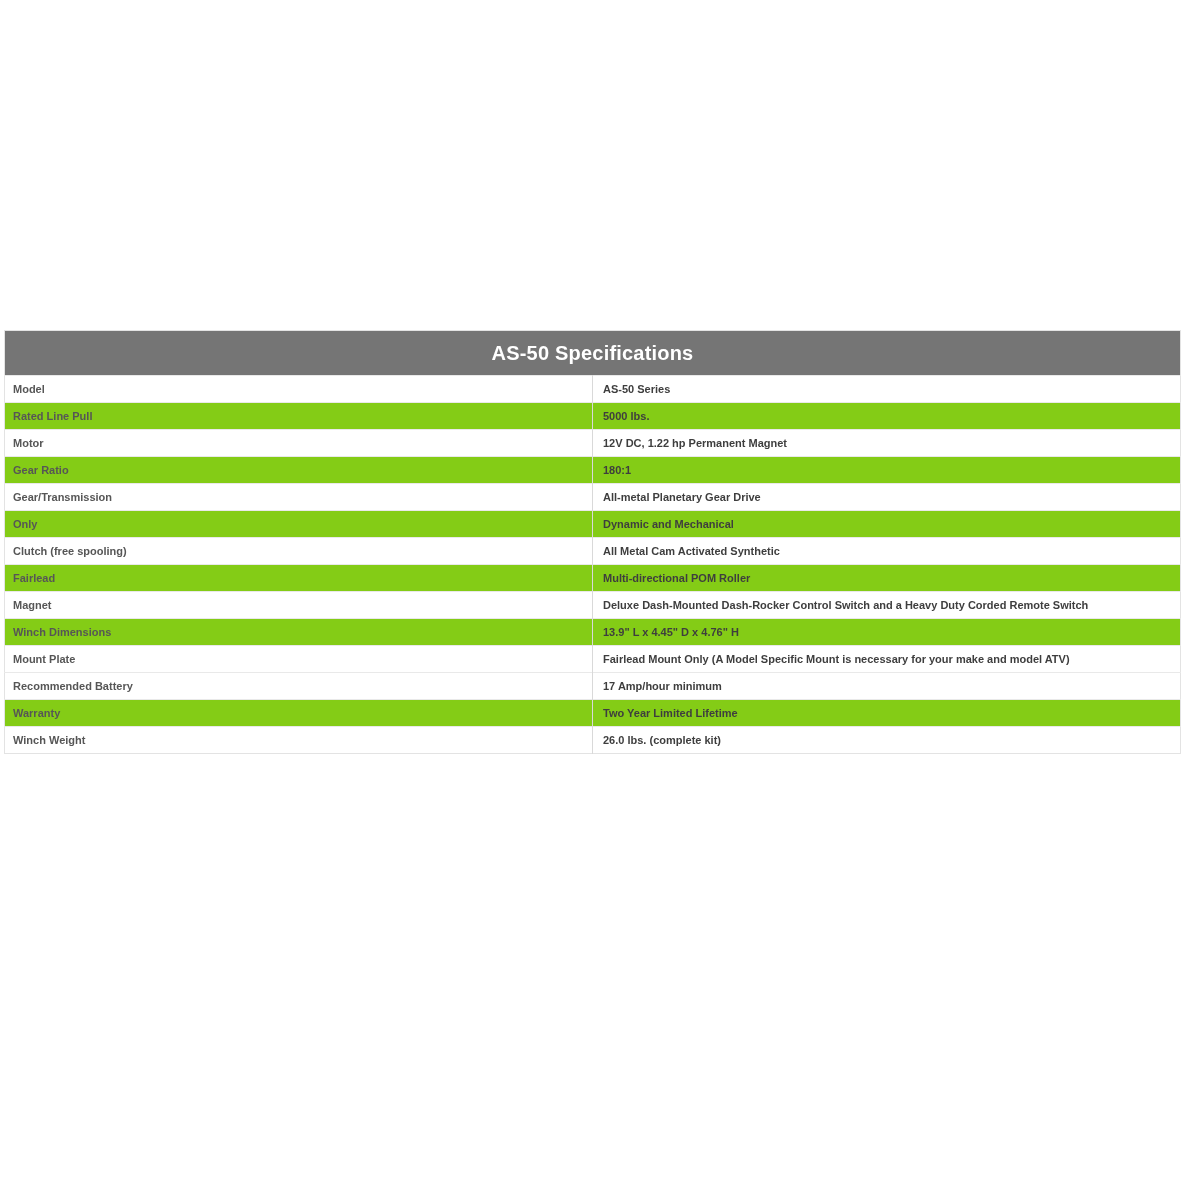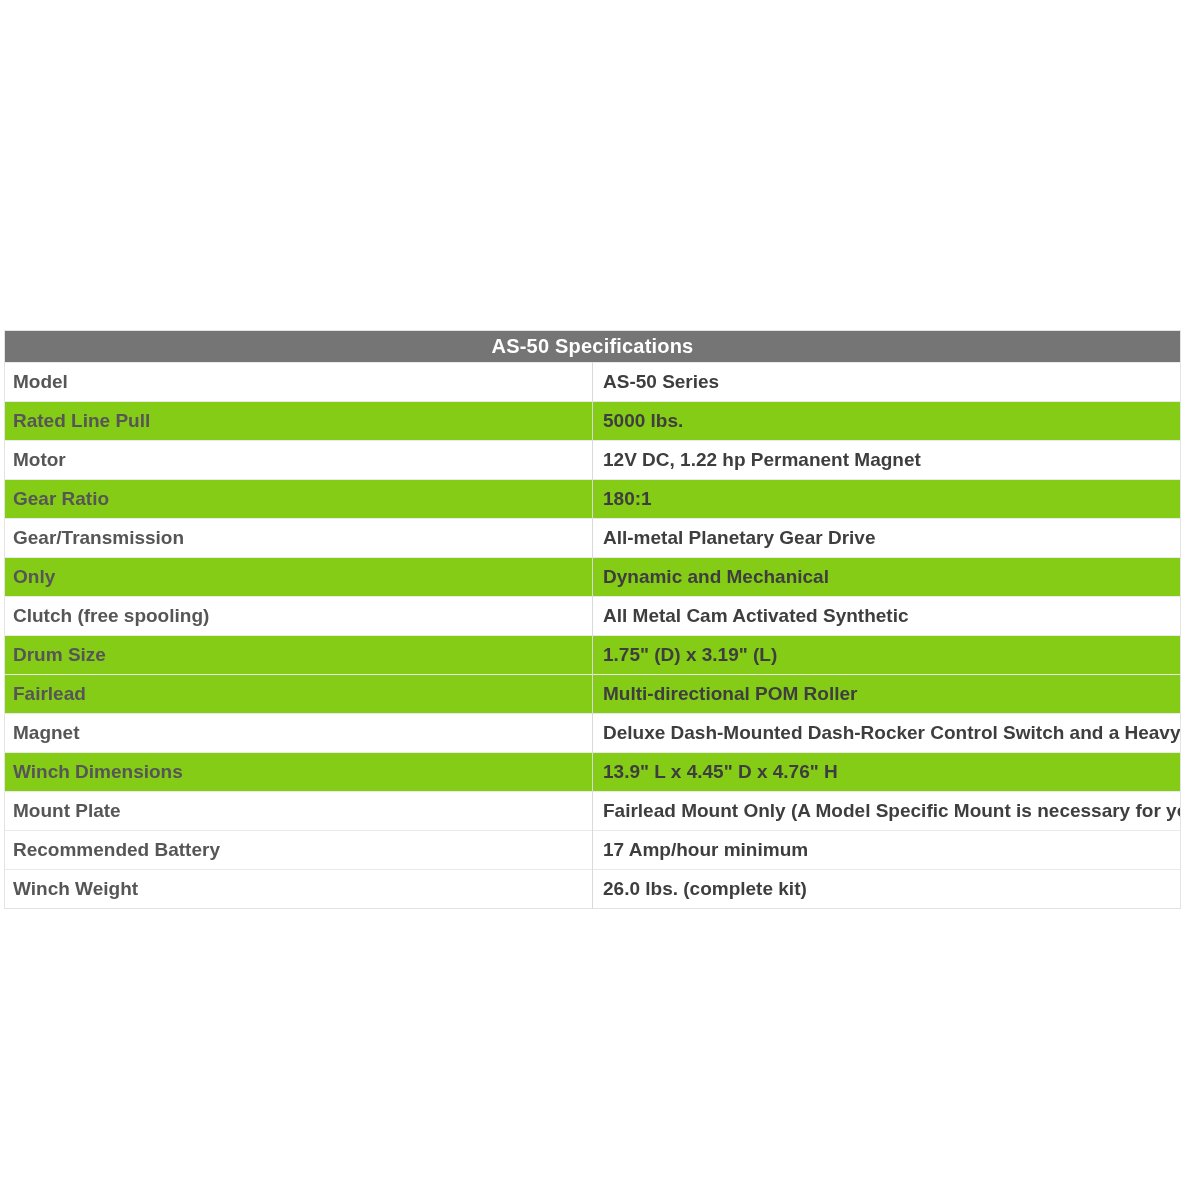--- a/index.html
+++ b/index.html
@@ -20,30 +20,30 @@
     width: 1177px;
     border-collapse: collapse;
     border: 1px solid #e3e3e3;
     table-layout: fixed;
   }
   th.title-cell {
     background: #757575;
     color: #ffffff;
     font-size: 20px;
     font-weight: bold;
-    height: 32px;
+    height: 45px;
     text-align: center;
     padding: 0;
     letter-spacing: 0.2px;
   }
   td {
-    font-size: 19px;
+    font-size: 11px;
     font-weight: bold;
-    height: 16px;
-    padding: 8px;
+    height: 27px;
+    padding: 0;
     vertical-align: middle;
     border-top: 1px solid #e9e9e9;
     white-space: nowrap;
     overflow: hidden;
   }
   td.label-cell {
     width: 207px;
     color: #565656;
     padding-left: 8px;
     border-right: 1px solid #d9d9d9;
@@ -89,42 +89,42 @@
         </tr>
         <tr class="row-alt">
           <td class="label-cell">Only</td>
           <td class="value-cell">Dynamic and Mechanical</td>
         </tr>
         <tr class="row-plain">
           <td class="label-cell">Clutch (free spooling)</td>
           <td class="value-cell">All Metal Cam Activated Synthetic</td>
         </tr>
         <tr class="row-alt">
-          <td class="label-cell">Drum Size</td>
-          <td class="value-cell">1.75" (D) x 3.19" (L)</td>
-        </tr>
-        <tr class="row-alt">
           <td class="label-cell">Fairlead</td>
           <td class="value-cell">Multi-directional POM Roller</td>
         </tr>
         <tr class="row-plain">
           <td class="label-cell">Magnet</td>
           <td class="value-cell">Deluxe Dash-Mounted Dash-Rocker Control Switch and a Heavy Duty Corded Remote Switch</td>
         </tr>
         <tr class="row-alt">
           <td class="label-cell">Winch Dimensions</td>
           <td class="value-cell">13.9" L x 4.45" D x 4.76" H</td>
         </tr>
         <tr class="row-plain">
           <td class="label-cell">Mount Plate</td>
           <td class="value-cell">Fairlead Mount Only (A Model Specific Mount is necessary for your make and model ATV)</td>
         </tr>
         <tr class="row-plain">
           <td class="label-cell">Recommended Battery</td>
           <td class="value-cell">17 Amp/hour minimum</td>
         </tr>
+        <tr class="row-alt">
+          <td class="label-cell">Warranty</td>
+          <td class="value-cell">Two Year Limited Lifetime</td>
+        </tr>
         <tr class="row-plain">
           <td class="label-cell">Winch Weight</td>
           <td class="value-cell">26.0 lbs. (complete kit)</td>
         </tr>
       </tbody>
   </table>
 </div>
 
 </body></html>

